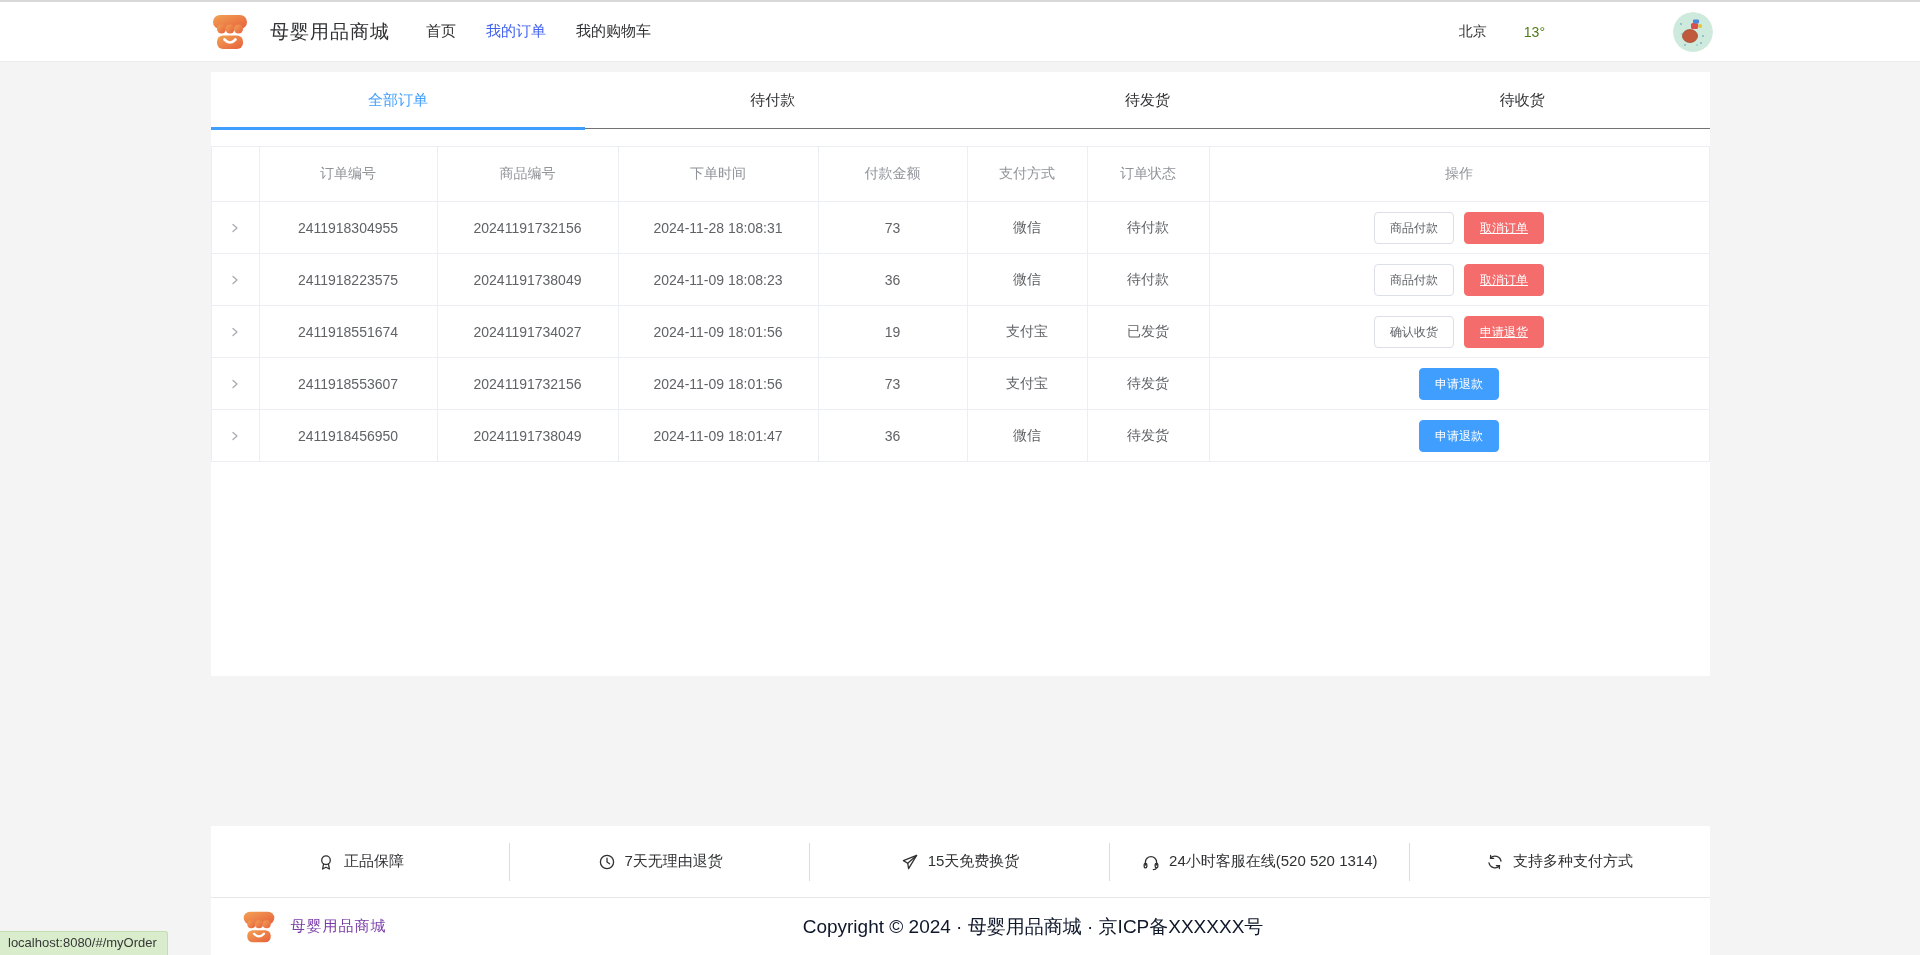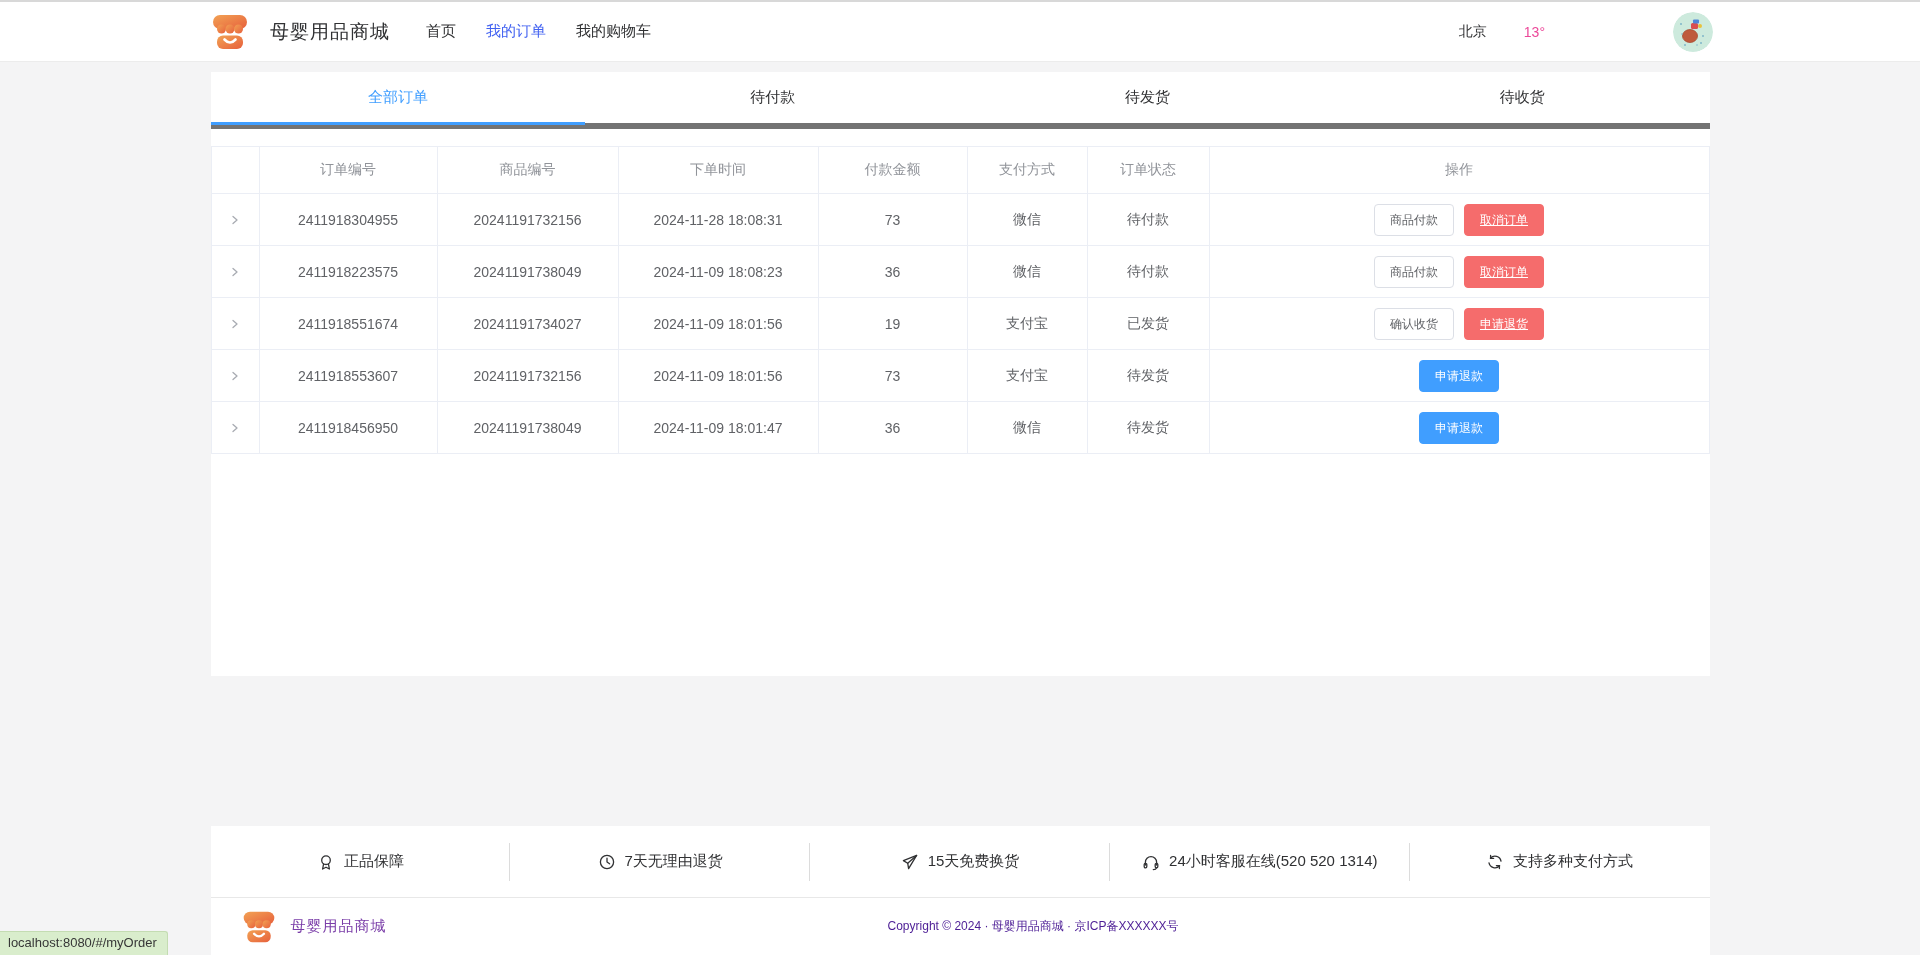--- a/index.html
+++ b/index.html
@@ -17,34 +17,34 @@
     display:flex; align-items:center; justify-content:space-between;
     padding:0 207px 0 210px;
   }
   .nav-left { display:flex; align-items:center; }
   .logo { display:inline-flex; cursor:pointer; }
   .brand-title { font-size:19px; color:#303133; font-weight:500; margin-left:20px; margin-right:36px; letter-spacing:1px; }
   .nav-link { font-size:15px; color:#303133; margin-right:30px; cursor:pointer; text-decoration:none; }
   .nav-link.active { color:#4161F1; }
   .nav-right { display:flex; align-items:center; }
   .city { font-size:14px; color:#303133;margin-left:8px; }
-  .temp { font-size:14px; color:#ec4899; margin-left:37px; }
+  .temp { font-size:14px; color:#4d7c0f; margin-left:37px; }
   .avatar { width:40px; height:40px; border-radius:50%; margin-left:128px; overflow:hidden; cursor:pointer; display:inline-flex; }
 
   
   .card { width:1499px; margin:10px auto 0; background:#fff; height:604px; }
-  .tabs { display:flex; height:57px; border-bottom:6px solid #737373; }
+  .tabs { display:flex; height:57px; border-bottom:1px solid #737373; }
   .tab { flex:1; display:flex; align-items:center; justify-content:center; font-size:15px; color:#303133; cursor:pointer; position:relative; }
   .tab.active { color:#409EFF; }
   .tab.active::after { content:""; position:absolute; left:0; right:0; bottom:-2px; height:3px; background:#409EFF; }
   .card-body { padding-top:17px; }
 
   table.orders-table { width:100%; border-collapse:collapse; table-layout:fixed; }
   .orders-table th, .orders-table td { border:1px solid #ebeef5; text-align:center; vertical-align:middle; }
-  .orders-table th { height:47px; color:#909399; font-size:14px; font-weight:500; background:#fff; }
+  .orders-table th { height:55px; color:#909399; font-size:14px; font-weight:500; background:#fff; }
   .orders-table td { height:52px; color:#606266; font-size:14px; background:#fff; }
   .expand-icon { display:inline-flex; cursor:pointer; padding:4px; }
 
   .btn {
     display:inline-block; height:32px; line-height:30px; padding:0 15px;
     font-size:12px; border-radius:4px; cursor:pointer;
     border:1px solid transparent; font-family:inherit; white-space:nowrap;
   }
   .btn + .btn { margin-left:10px; }
   .btn-plain   { background:#fff; border-color:#dcdfe6; color:#606266; }
@@ -53,21 +53,21 @@
 
   
   .footer { position:absolute; bottom:0; left:0; width:100%; }
   .footer-inner { width:1499px; margin:0 auto; background:#fff; }
   .features { height:71px; display:flex; align-items:center; }
   .feature { flex:1; display:flex; align-items:center; justify-content:center; gap:9px; font-size:15px; color:#303133; position:relative; height:100%; }
   .feature:not(:last-child)::after { content:""; position:absolute; right:0; top:50%; transform:translateY(-50%); width:1px; height:38px; background:#dcdcdc; }
   .bottom-bar { height:58px; border-top:1px solid #e8e8e8; display:flex; align-items:center; padding-left:30px; padding-right:30px; }
   .bottom-brand { display:flex; align-items:center; }
   .bottom-brand-name { font-size:15px; color:#7A3DA8; margin-left:14px; letter-spacing:1px; cursor:pointer; text-decoration:none; }
-  .copyright { flex:1; text-align:center; font-size:12px; color:#4c1d95; }
+  .copyright { flex:1; text-align:center; font-size:19px; color:#0f172a; }
 
   
   .status-tooltip {
     position:absolute; left:0; bottom:0;
     background:#d9edcc; border:1px solid #c4dcb2; border-left:none; border-bottom:none;
     border-top-right-radius:3px;
     color:#373737; font-size:13px; padding:3px 10px 5px 8px;margin-top:32px;
   }
 </style>
 </head>

